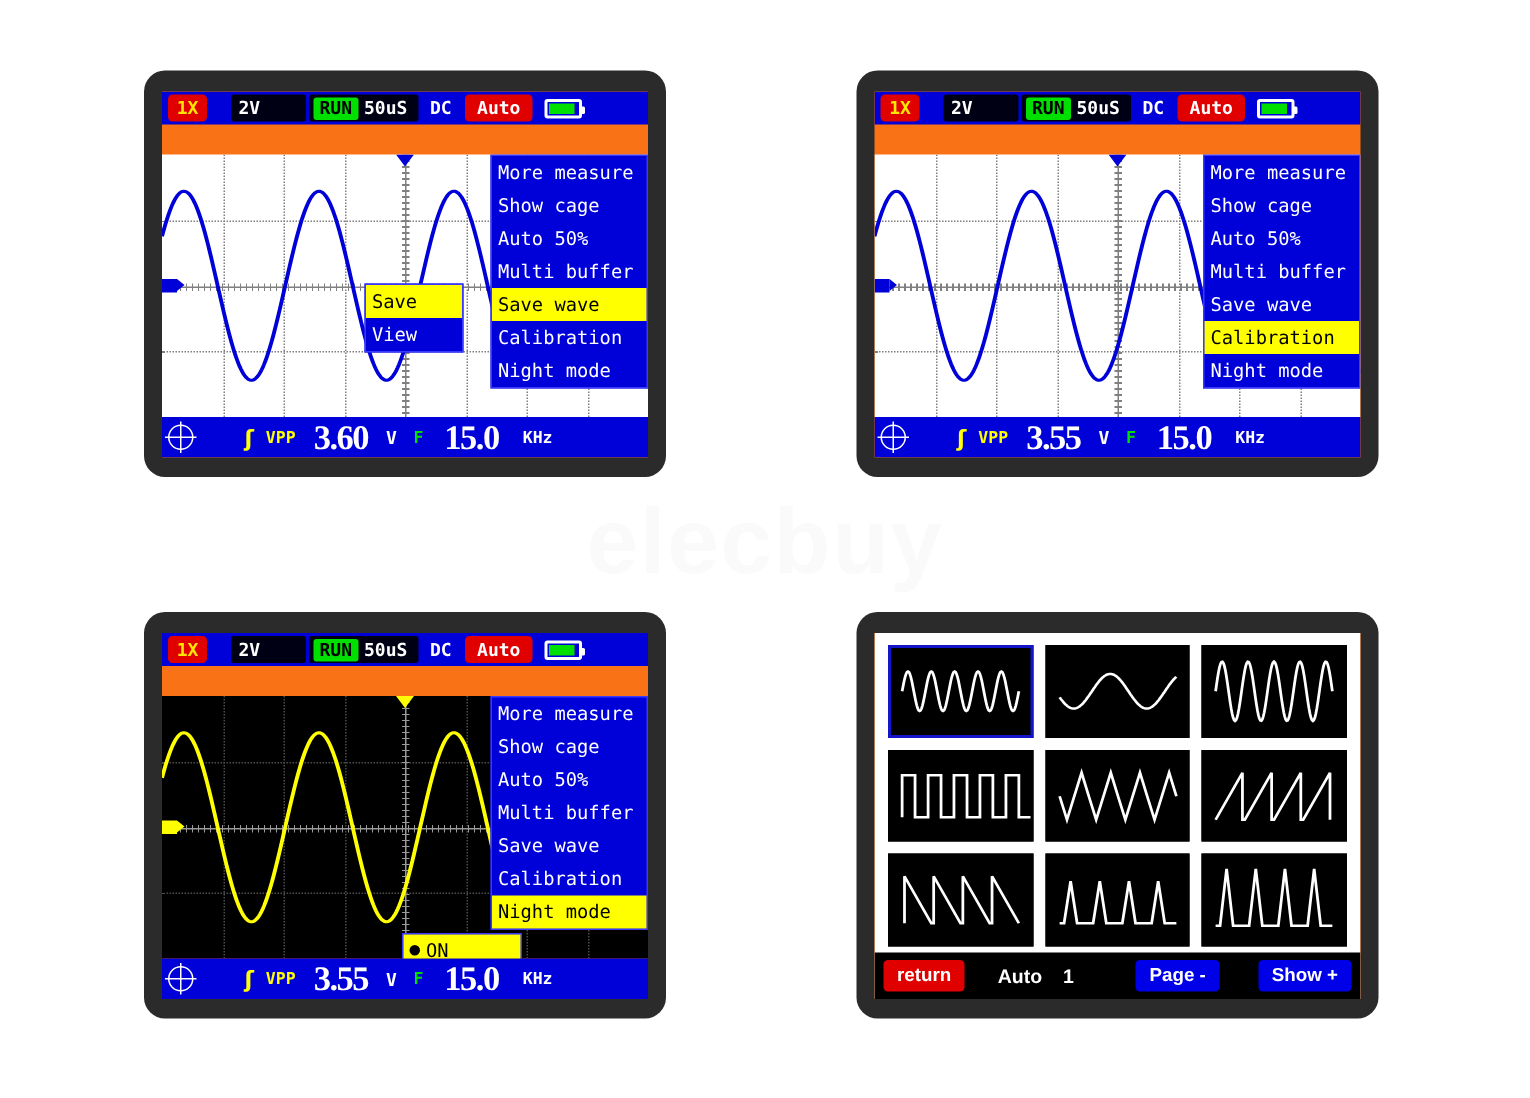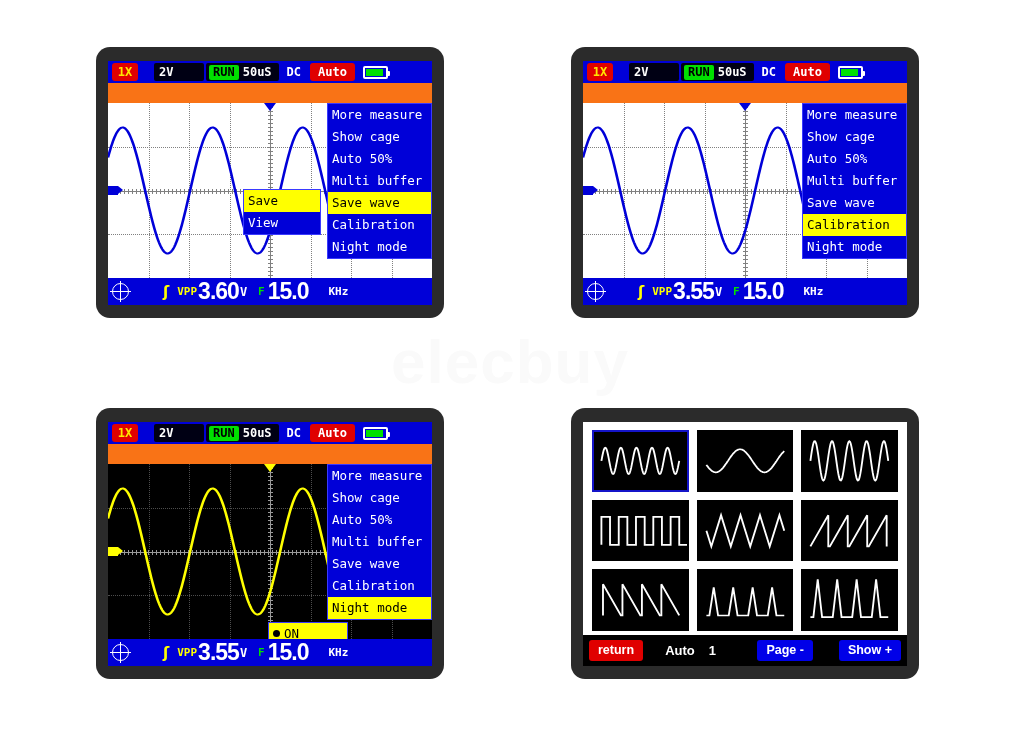--- a/index.html
+++ b/index.html
@@ -138,21 +138,21 @@
     font-family:"DejaVu Sans Mono", monospace;
     font-size:12.5px;
     color:#ffffff;
     padding:0 4px;
     height:22px;line-height:22px;
     white-space:nowrap;
     box-sizing:border-box;
   }
   .menu-item.hl{background:#ffff00;color:#000000;}
   .mainmenu{right:0;top:0;width:105px;}
-  .submenu{width:78px;}
+  .submenu{width:66px;}
   #sub1{left:135px;top:86px;}
   #sub3{left:160px;top:158px;width:80px;}
   .menu-item.center{text-align:center;}
   .dot{display:inline-block;width:7px;height:7px;border-radius:50%;background:#000;margin-right:4px;vertical-align:1px;}
 
   
   .dialog{
     position:absolute;
     left:55px;top:78px;width:124px;
     background:#0000d8;
@@ -179,25 +179,25 @@
   .crosshair{
     position:relative;width:17px;height:17px;
     border:1.6px solid #ffffff;border-radius:50%;
     box-sizing:border-box;margin-right:4px;
   }
   .crosshair::before{content:"";position:absolute;left:50%;top:-3px;bottom:-3px;width:1.6px;margin-left:-0.8px;background:#ffffff;}
   .crosshair::after{content:"";position:absolute;top:50%;left:-3px;right:-3px;height:1.6px;margin-top:-0.8px;background:#ffffff;}
   .trigsym{color:#ffff00;font-size:15px;font-weight:bold;margin-left:30px;margin-right:8px;
     font-family:"DejaVu Sans", sans-serif;}
   .lbl-vpp{color:#ffff00;font-size:11px;font-weight:bold;letter-spacing:0px;}
-  .bigval{color:#ffffff;font-size:23px;font-weight:bold;letter-spacing:-1px;margin:0 1px;
-    font-family:Liberation Sans, sans-serif;text-align:center;}
+  .bigval{color:#ffffff;font-size:23px;font-weight:bold;letter-spacing:-1px;margin:0 12px;
+    font-family:Liberation Serif, serif;text-align:center;}
   .unit{color:#ffffff;font-size:12px;font-weight:bold;margin-right:2px;}
   .lbl-f{color:#00e000;font-size:11px;font-weight:bold;margin-left:9px;margin-right:2px;}
-  .unit-k{color:#ffffff;font-size:11px;font-weight:bold;margin-left:19px;}
+  .unit-k{color:#ffffff;font-size:11px;font-weight:bold;margin-left:4px;}
 
   
   .gallery{
     position:absolute;left:0;right:0;top:0;bottom:0;
     background:#ffffff;
     display:flex;flex-direction:column;
   }
   .thumbs{
     flex:1;
     display:grid;

